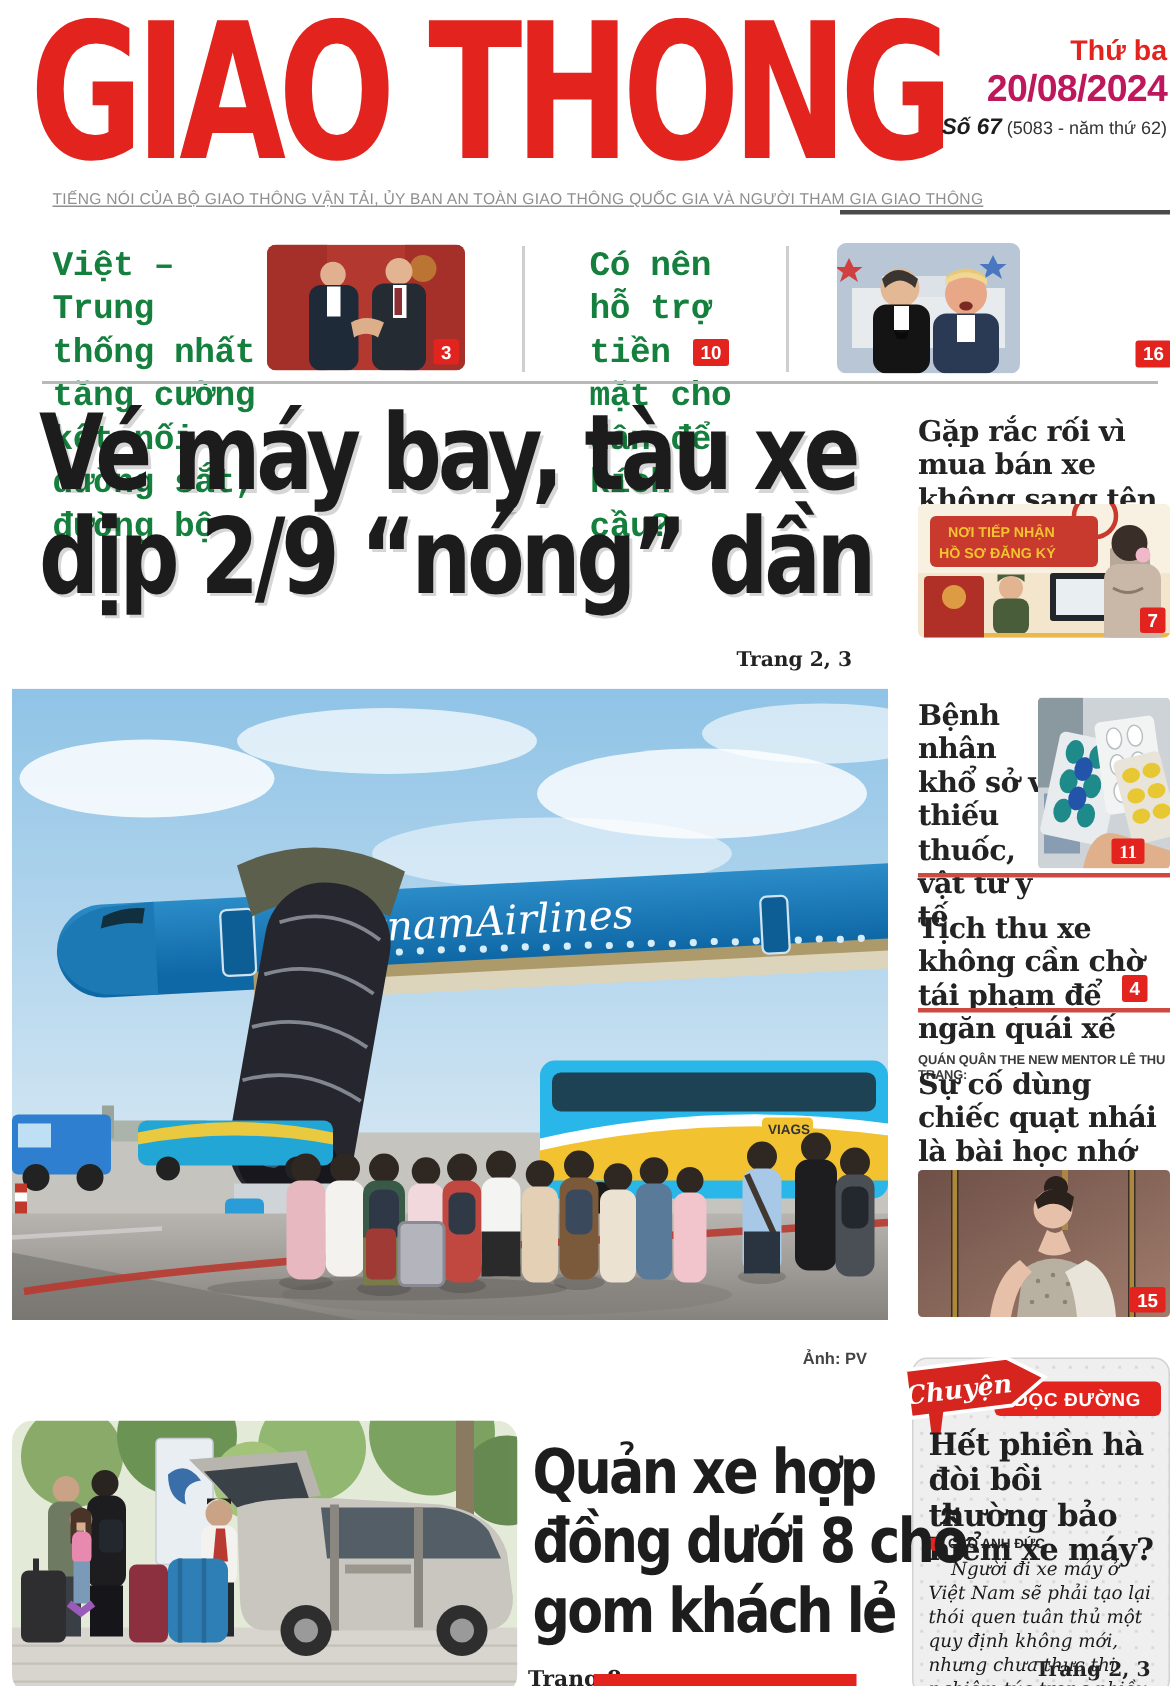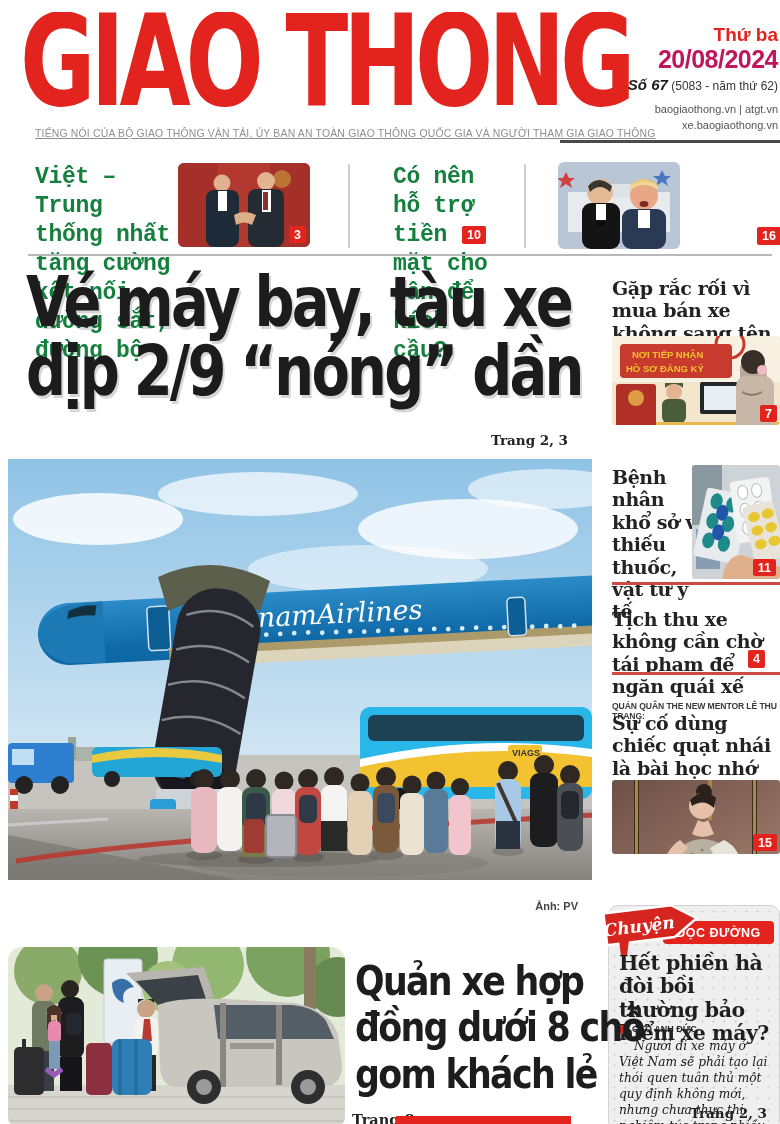--- a/index.html
+++ b/index.html
@@ -82,24 +82,20 @@
 
 <div class="page">
 
   <div class="logo">GIAO THÔNG</div>
   <div class="issue-block">
     <div class="issue-day">Thứ ba</div>
     <div class="issue-date">20/08/2024</div>
     <div class="issue-no">
       <b>Số 67</b>
       <span>(5083 - năm thứ 62)</span>
-    </div>
-    <div class="issue-web">
-      <div>baogiaothong.vn | atgt.vn</div>
-      <div>xe.baogiaothong.vn</div>
     </div>
   </div>
   <div class="mast-rule"></div>
   <div class="tagline">TIẾNG NÓI CỦA BỘ GIAO THÔNG VẬN TẢI, ỦY BAN AN TOÀN GIAO THÔNG QUỐC GIA VÀ NGƯỜI THAM GIA GIAO THÔNG</div>
 
   <div class="brief-title" style="left:35px; top:151px; width:142px;">Việt – Trung thống nhất tăng cường kết nối đường sắt, đường bộ</div>
   <div class="imgbox" style="left:178px; top:151px; width:132px; height:84px;">
     <svg width="132" height="84" viewBox="0 0 132 84">
       <rect width="132" height="84" fill="#b23830"></rect>
       <rect x="0" width="40" height="84" fill="#a5302a"></rect>
@@ -399,31 +395,31 @@
       <g fill="#e8c832" transform="rotate(-14 72 67)">
           <ellipse cx="66" cy="50" rx="6" ry="5"></ellipse>
           <ellipse cx="80" cy="50" rx="6" ry="5"></ellipse>
           <ellipse cx="66" cy="64" rx="6" ry="5"></ellipse>
           <ellipse cx="80" cy="64" rx="6" ry="5"></ellipse>
           <ellipse cx="66" cy="78" rx="6" ry="5"></ellipse>
           <ellipse cx="80" cy="78" rx="6" ry="5"></ellipse>
         </g>
       <path d="M30 114 Q36 84 56 92 L88 102 L88 114 Z" fill="#e0b08c"></path>
     </svg>
-    <div class="badge" style="right:4px; bottom:3px;">11</div>
+    <div class="badge" style="right:17px; bottom:3px;font-family:Liberation Serif, serif;">11</div>
   </div>
   <div class="rc-rule" style="top:570px;"></div>
 
   <div class="rc-title" style="top:596px;">Tịch thu xe không cần chờ tái phạm để ngăn quái xế</div>
   <div class="badge" style="left:748px; top:638px;">4</div>
   <div class="rc-rule" style="top:660px;"></div>
 
   <div class="rc-kicker">QUÁN QUÂN THE NEW MENTOR LÊ THU TRANG:</div>
   <div class="rc-title" style="top:700px;">Sự cố dùng chiếc quạt nhái là bài học nhớ đời</div>
-  <div class="imgbox" style="left:612px; top:768px; width:168px; height:74px; border-radius:3px;">
+  <div class="imgbox" style="left:612px; top:768px; width:168px; height:98px; border-radius:3px;">
     <svg width="168" height="98" viewBox="0 0 168 98">
       <defs>
           <linearGradient id="mbg" x1="0" y1="0" x2="1" y2="1">
         <stop offset="0" stop-color="#6e5048"></stop>
             <stop offset="1" stop-color="#a07c6c"></stop>
           </linearGradient>
         </defs>
       <rect width="168" height="98" fill="url(#mbg)"></rect>
       <rect x="22" y="0" width="5" height="98" fill="#3a2c26"></rect>
         <rect x="23" y="0" width="3" height="98" fill="#c9a040" opacity=".8"></rect>

